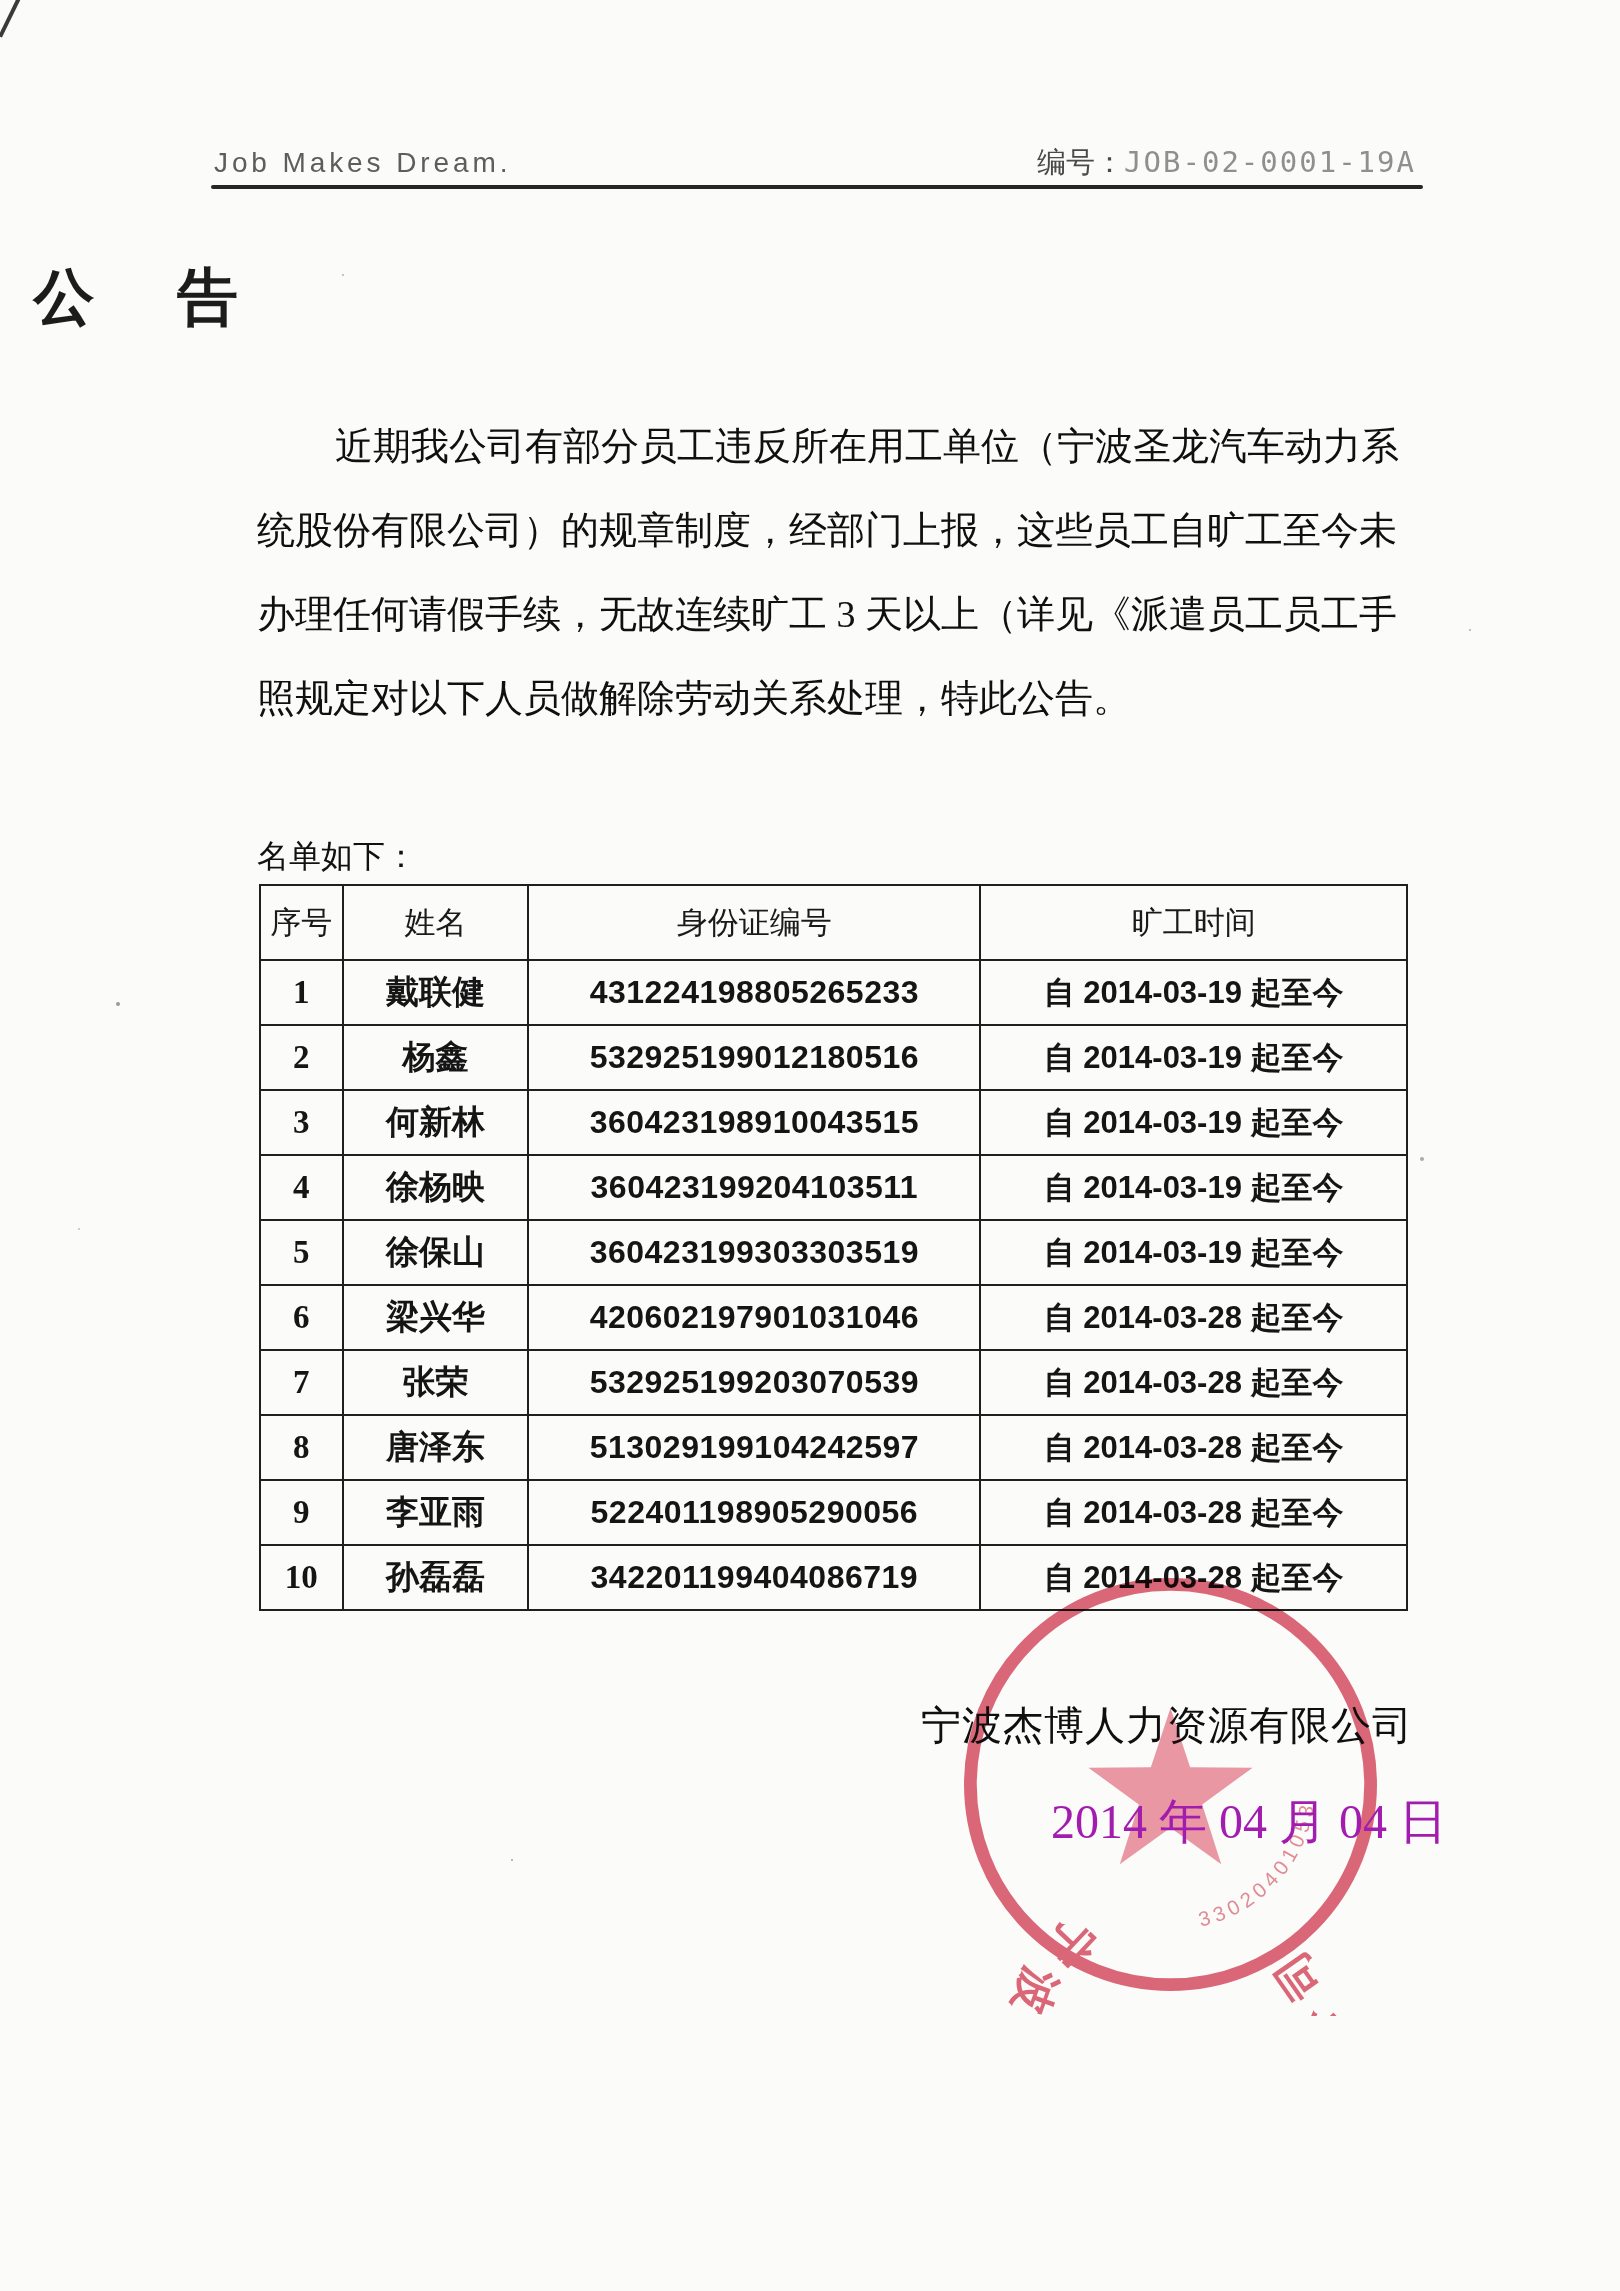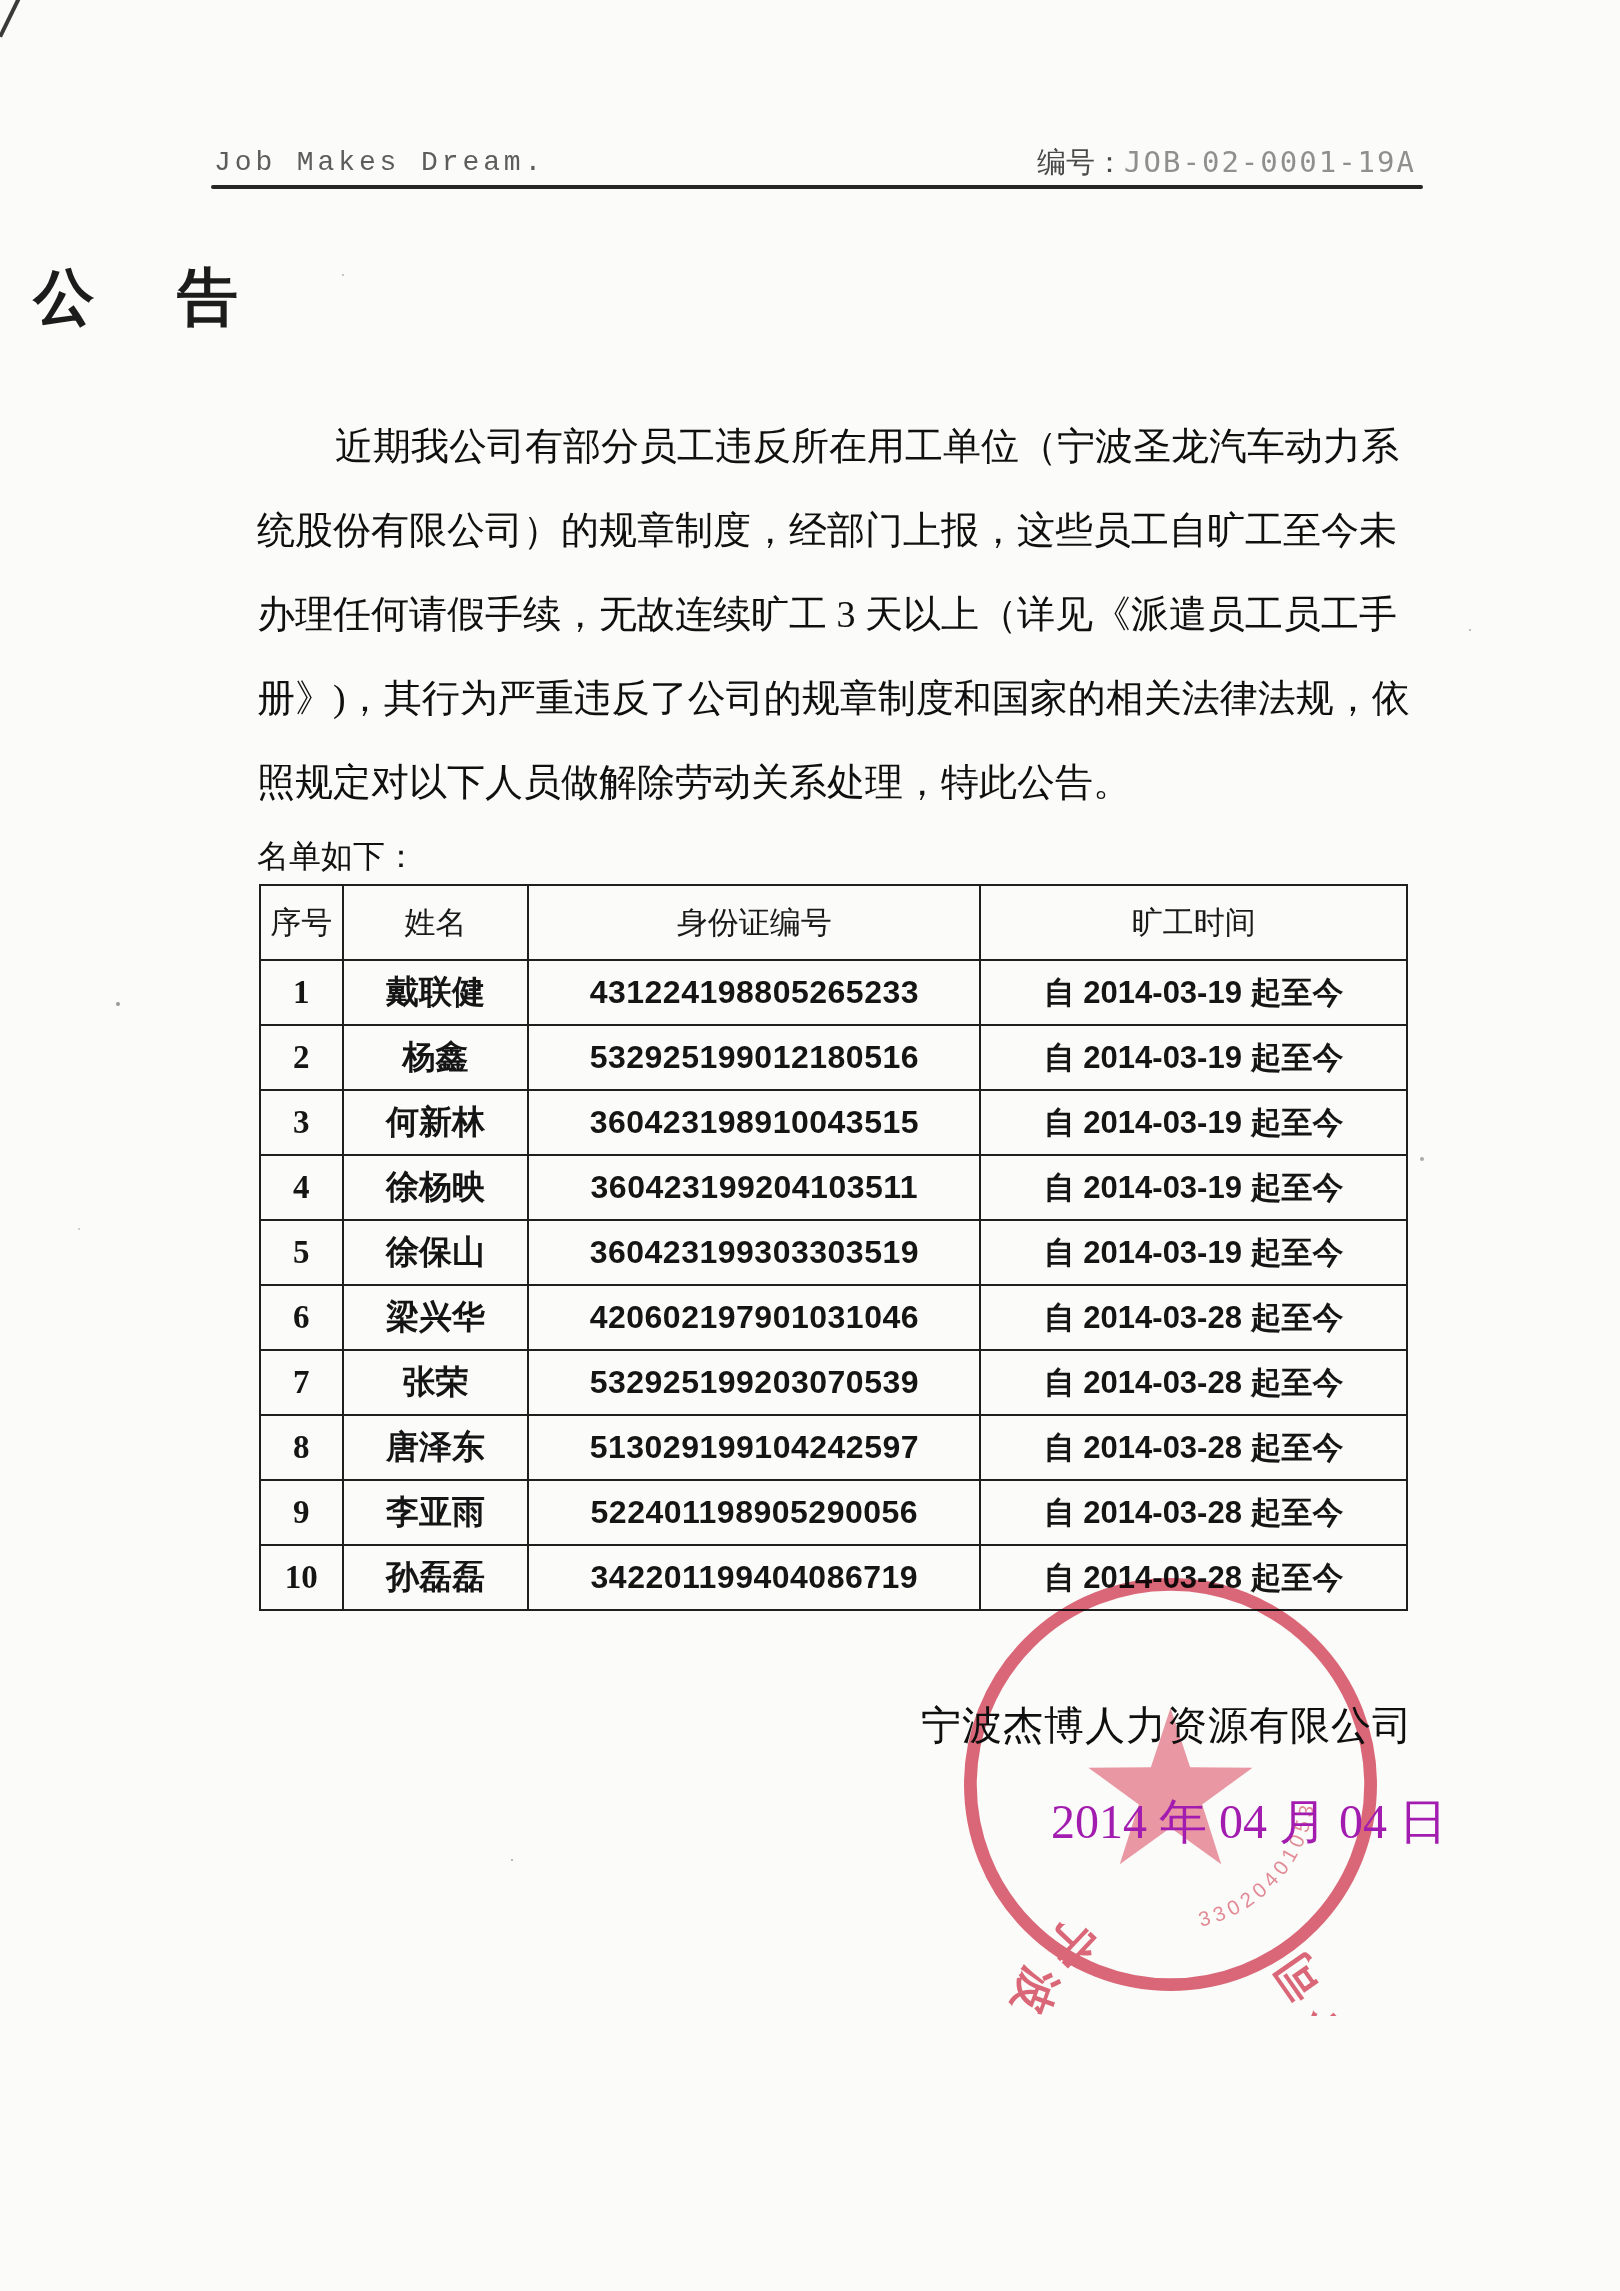--- a/index.html
+++ b/index.html
@@ -4,21 +4,21 @@
 <style>
   html,body{margin:0;padding:0;background:#e8e8e8;}
   .page{
     position:relative; width:1620px; height:2292px;
     background:#fbfbfa; overflow:hidden;
     font-family:"Liberation Serif", serif; color:#151515;
   }
   
   .slogan{
     position:absolute; left:214px; top:147px;
-    font-family:Liberation Mono, monospace;
+    font-family:Liberation Sans, sans-serif;
     font-size:28px; letter-spacing:3.9px; color:#5d5d5d;
   }
   .doc-number{
     position:absolute; right:204px; top:143px;
     font-size:29px; white-space:nowrap;
   }
   .doc-number .label{ font-family:"Liberation Sans",sans-serif; color:#4a4a4a; }
   .doc-number .code{ font-family:"DejaVu Sans Mono", monospace; color:#8f8f8f; letter-spacing:2px; }
   .header-rule{
     position:absolute; left:211px; top:185px; width:1212px; height:3.9px;
@@ -104,21 +104,20 @@
   <span class="slogan">Job Makes Dream.</span>
   <span class="doc-number"><span class="label">编号：</span><span class="code">JOB-02-0001-19A</span></span>
   <div class="header-rule"></div>
 
   <h1 class="title">公 告</h1>
 
   <div class="body-text">
       <div class="body-line indent">近期我公司有部分员工违反所在用工单位（宁波圣龙汽车动力系</div>
       <div class="body-line">统股份有限公司）的规章制度，经部门上报，这些员工自旷工至今未</div>
       <div class="body-line">办理任何请假手续，无故连续旷工 3 天以上（详见《派遣员工员工手</div>
-      <div class="body-line">册》)，其行为严重违反了公司的规章制度和国家的相关法律法规，依</div>
       <div class="body-line">照规定对以下人员做解除劳动关系处理，特此公告。</div>
     </div>
 
   <div class="list-intro">名单如下：</div>
 
   <table class="roster">
     <colgroup>
       <col style="width:7.2%">
         <col style="width:16.2%">
         <col style="width:39.4%">

